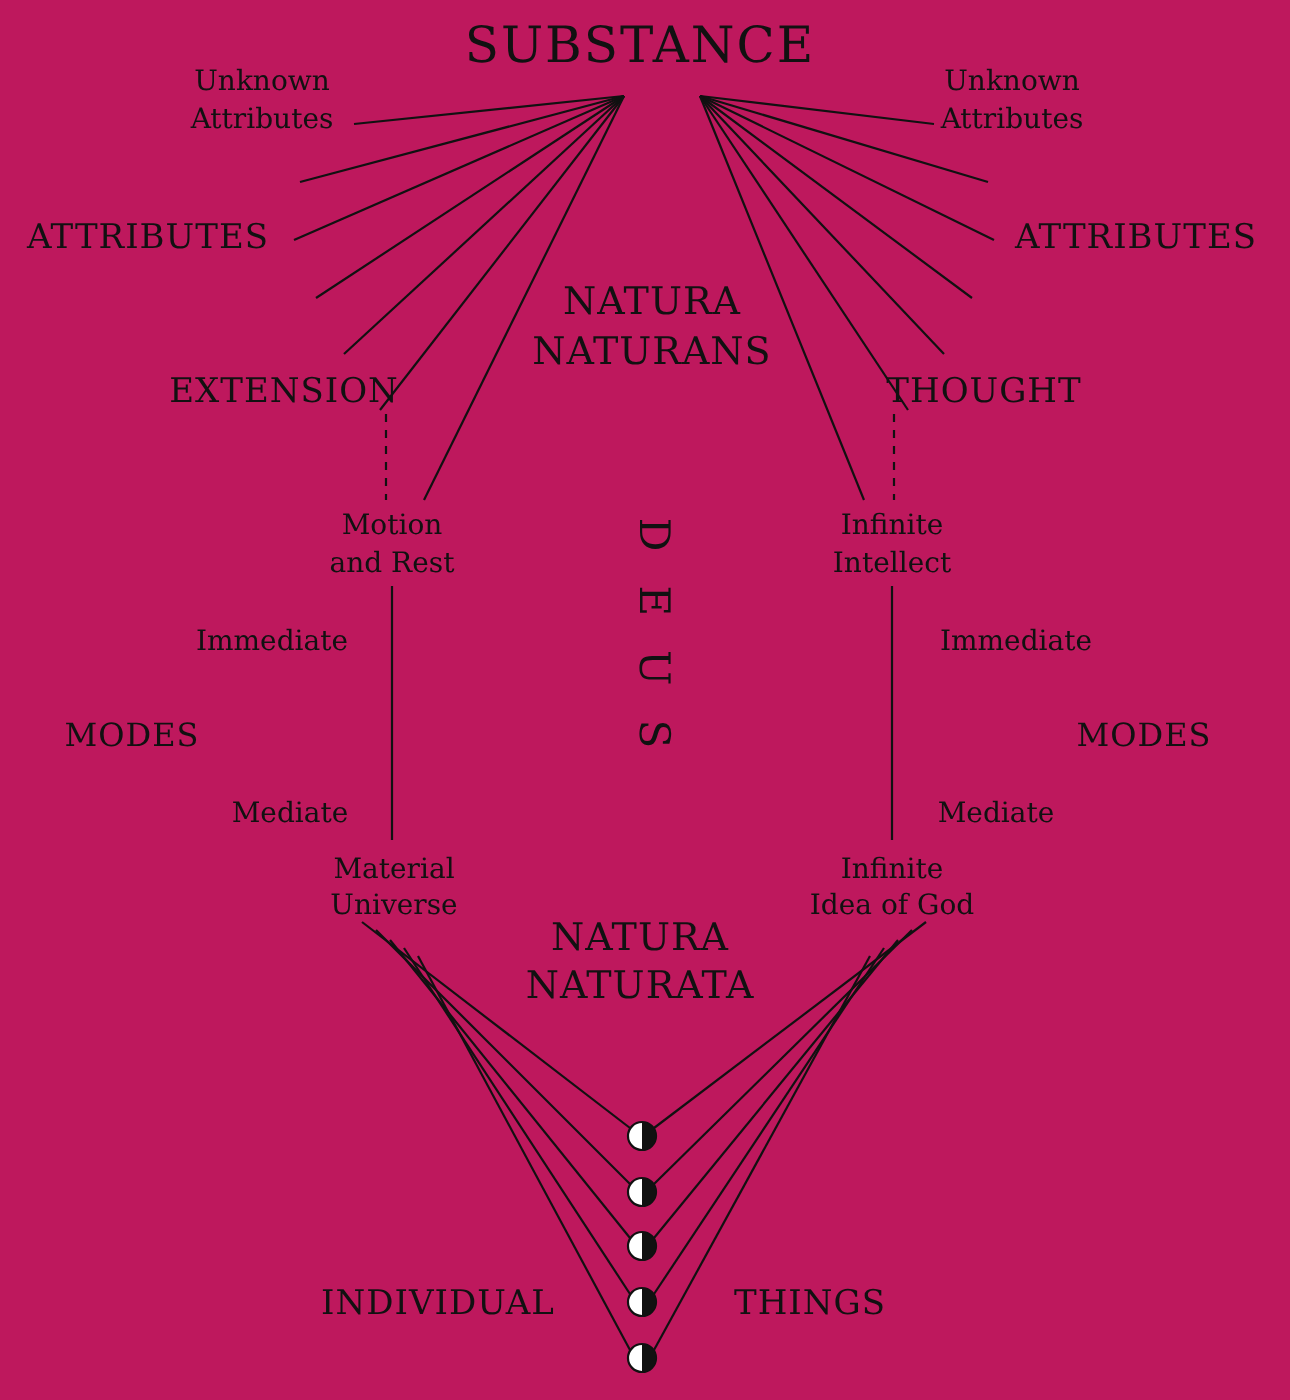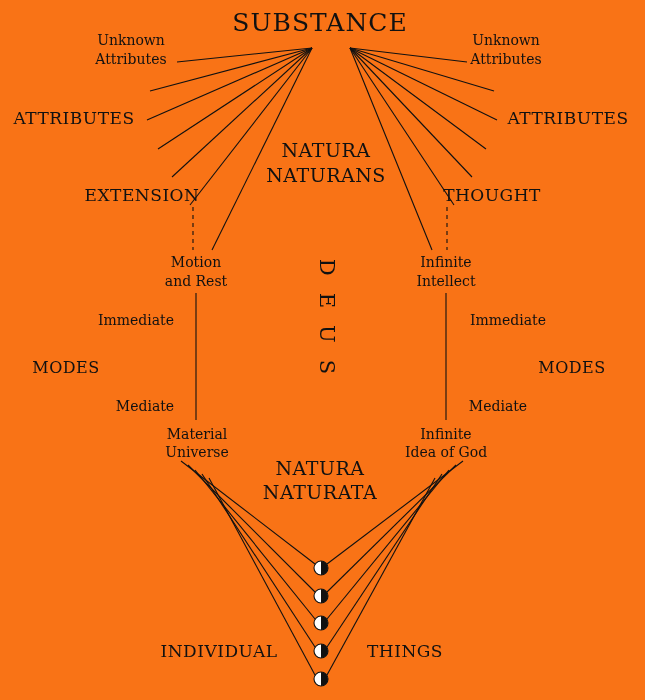--- a/index.html
+++ b/index.html
@@ -1,20 +1,20 @@
 <!DOCTYPE html>
 <html><head>
 <meta charset="utf-8">
 <style>
   html, body { margin: 0; padding: 0; background: #ffffff; }
   .page {
     position: relative;
     width: 645px;
     height: 700px;
-    background: #f97316;
+    background: #be185d;
     font-family: "DejaVu Serif", "Liberation Serif", serif;
   }
   svg text {
     font-family: "DejaVu Serif", "Liberation Serif", serif;
     fill: #111111;
   }
   .t-title  { font-size: 25px; letter-spacing: 1px; }
   .t-big    { font-size: 17px; letter-spacing: 0.5px; }
   .t-mid    { font-size: 19px; letter-spacing: 0.5px; }
   .t-modes  { font-size: 16px; letter-spacing: 0.5px; }

